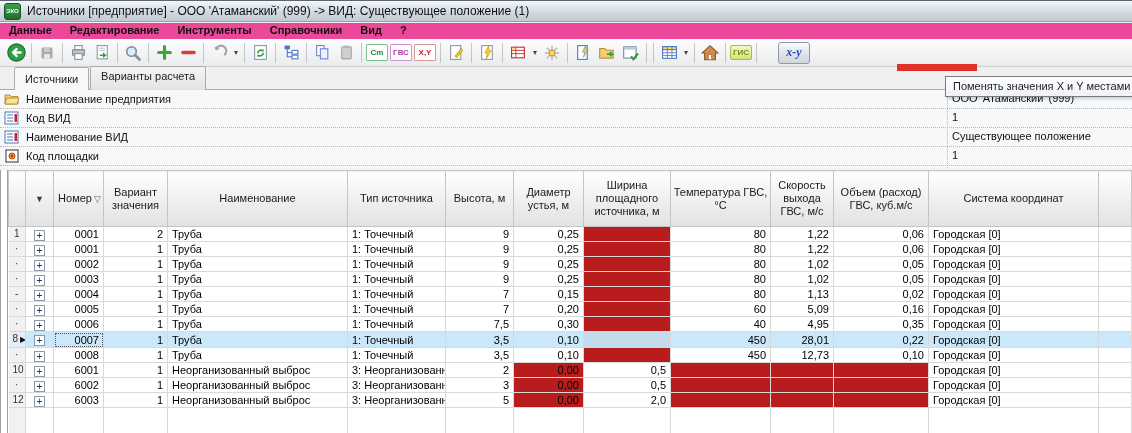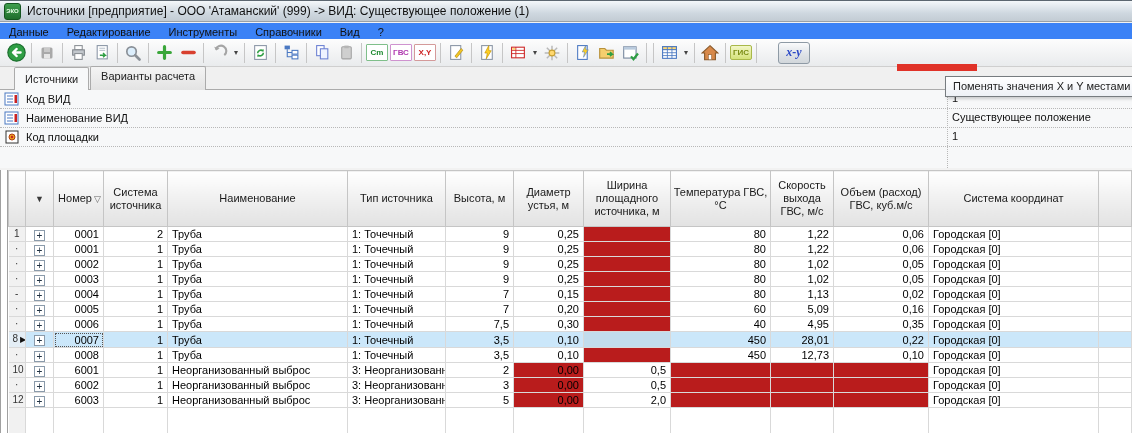--- a/index.html
+++ b/index.html
@@ -11,22 +11,22 @@
   .titlebar { position:absolute; left:0; top:0; width:1132px; height:22px;
     background:linear-gradient(#f4f7fa, #cfd8e0 60%, #c3ccd4);
     border-top:1px solid #5c6670; border-bottom:1px solid #98a0a8;
     display:flex; align-items:center; padding-left:4px; }
   .titlebar .ttext { font-size:12px; color:#111; margin-left:6px; white-space:nowrap; }
   .appicon { width:17px; height:17px; display:inline-flex; align-items:center; justify-content:center;
     background:linear-gradient(#3f9e4d,#1f6e2d); border-radius:3px; color:#eaffea;
     font-size:6px; font-weight:bold; border:1px solid #145520; }
 
   
-  .menubar { position:absolute; left:0; top:23px; width:1132px; height:16px; background:#3b82f6;
-    display:flex; align-items:flex-end; font-size:11px; color:#111; }
+  .menubar { position:absolute; left:0; top:23px; width:1132px; height:16px; background:#ec4899;
+    display:flex; align-items:flex-start; font-size:11px; color:#111;font-weight:bold; }
   .menuitem { padding:1px 9px; cursor:default; }
 
   
   .toolbar { position:absolute; left:0; top:39px; width:1132px; height:28px;
     background:linear-gradient(#fdfdfd,#e9ebed); border-bottom:1px solid #cfcfcf;
     display:flex; align-items:center; padding-left:4px; }
   .tbtn { width:24px; height:23px; display:flex; align-items:center; justify-content:center; }
   .tsep { width:1px; height:20px; background:#c6c6c6; margin:0 3px; }
   .dd { font-size:8px; color:#444; width:10px; text-align:center; }
   .tbox { min-width:22px; height:17px; border:1px solid #b9ceb9; background:#fff;
@@ -297,20 +297,30 @@
 
   <div class="tabstrip">
     <div class="tab active">Источники</div>
     <div class="tab">Варианты расчета</div>
   </div>
 
   <div class="fields">
     <div class="frow">
       <span class="ficon">
         <svg width="16" height="14" viewBox="0 0 16 14">
+            <path d="M1 3 H6 L7.5 4.5 H14 V12 H1 Z" fill="#f5ce6e" stroke="#b8913a"></path>
+            <path d="M2.5 6 H15 L13 12 H1 Z" fill="#fbdf93" stroke="#b8913a"></path>
+          </svg>
+      </span>
+      <span class="flabel">Наименование предприятия</span>
+      <span class="fvalue">ООО 'Атаманский' (999)</span>
+    </div>
+    <div class="frow">
+      <span class="ficon">
+        <svg width="16" height="14" viewBox="0 0 16 14">
             <rect x="1" y="1" width="13" height="12" fill="#fff" stroke="#4a78c2"></rect>
             <path d="M3 4 H9 M3 7 H9 M3 10 H9" stroke="#4a78c2"></path>
             <rect x="10.5" y="3" width="2.5" height="8" fill="#cc2222"></rect>
           </svg>
       </span>
       <span class="flabel">Код ВИД</span>
       <span class="fvalue">1</span>
     </div>
     <div class="frow">
       <span class="ficon">
@@ -353,21 +363,21 @@
         <col style="width:63px">
         <col style="width:95px">
       <col style="width:170px">
         <col>
     </colgroup>
     <thead>
       <tr style="height:56px">
         <th></th>
         <th><span class="filtg">▼</span></th>
         <th><span>Номер</span> <span class="sortg">▽</span></th>
-        <th>Система источника</th>
+        <th>Вариант значения</th>
         <th>Наименование</th>
         <th>Тип источника</th>
         <th>Высота, м</th>
         <th>Диаметр устья, м</th>
         <th>Ширина площадного источника, м</th>
         <th>Температура ГВС, °С</th>
         <th>Скорость выхода ГВС, м/с</th>
         <th>Объем (расход) ГВС, куб.м/с</th>
         <th>Система координат</th>
         <th></th>

